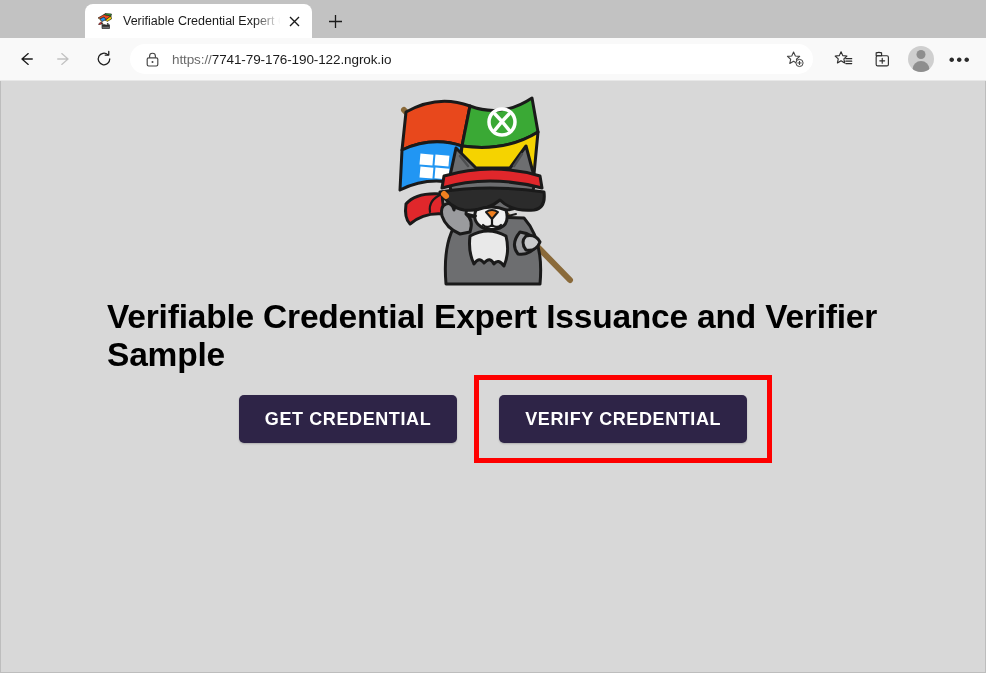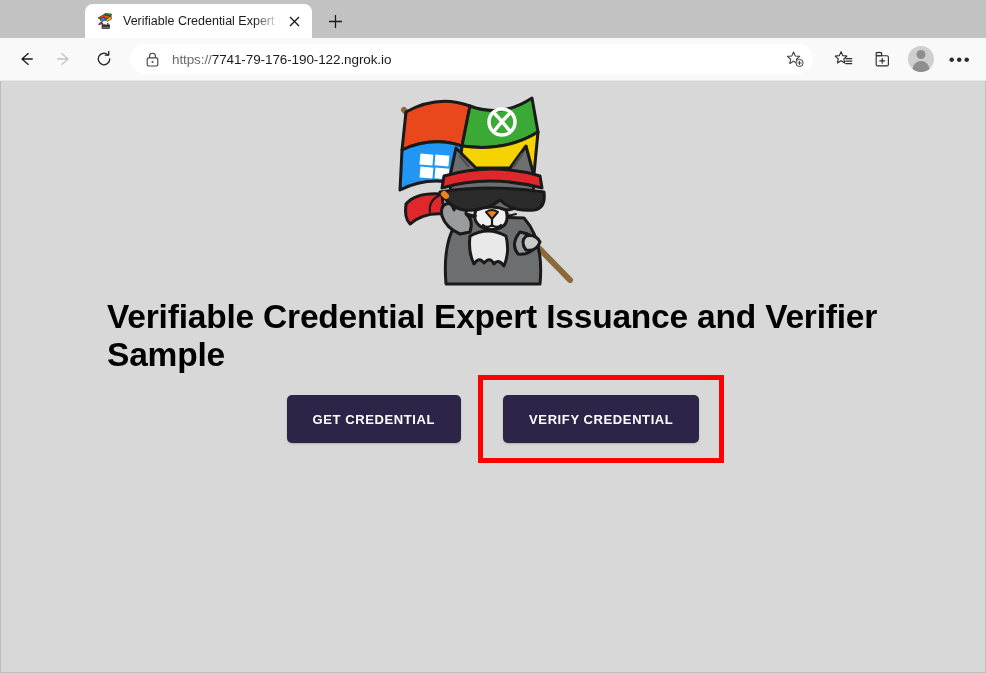--- a/index.html
+++ b/index.html
@@ -180,21 +180,21 @@
 
   .btnrow {
     margin-top: 22px;
     display: flex;
     align-items: center;
     position: relative;
   }
   .btn {
     background: #2e2447;
     color: #ffffff;
-    font-size: 13px;
+    font-size: 18px;
     font-weight: bold;
     letter-spacing: 0.6px;
     border: none;
     border-radius: 5px;
     height: 48px;
     padding: 0 26px;
     display: flex; align-items: center; justify-content: center;
     font-family: "Liberation Sans", sans-serif;
     box-shadow: 0 1px 2px rgba(0,0,0,.2);
     text-align: center;

